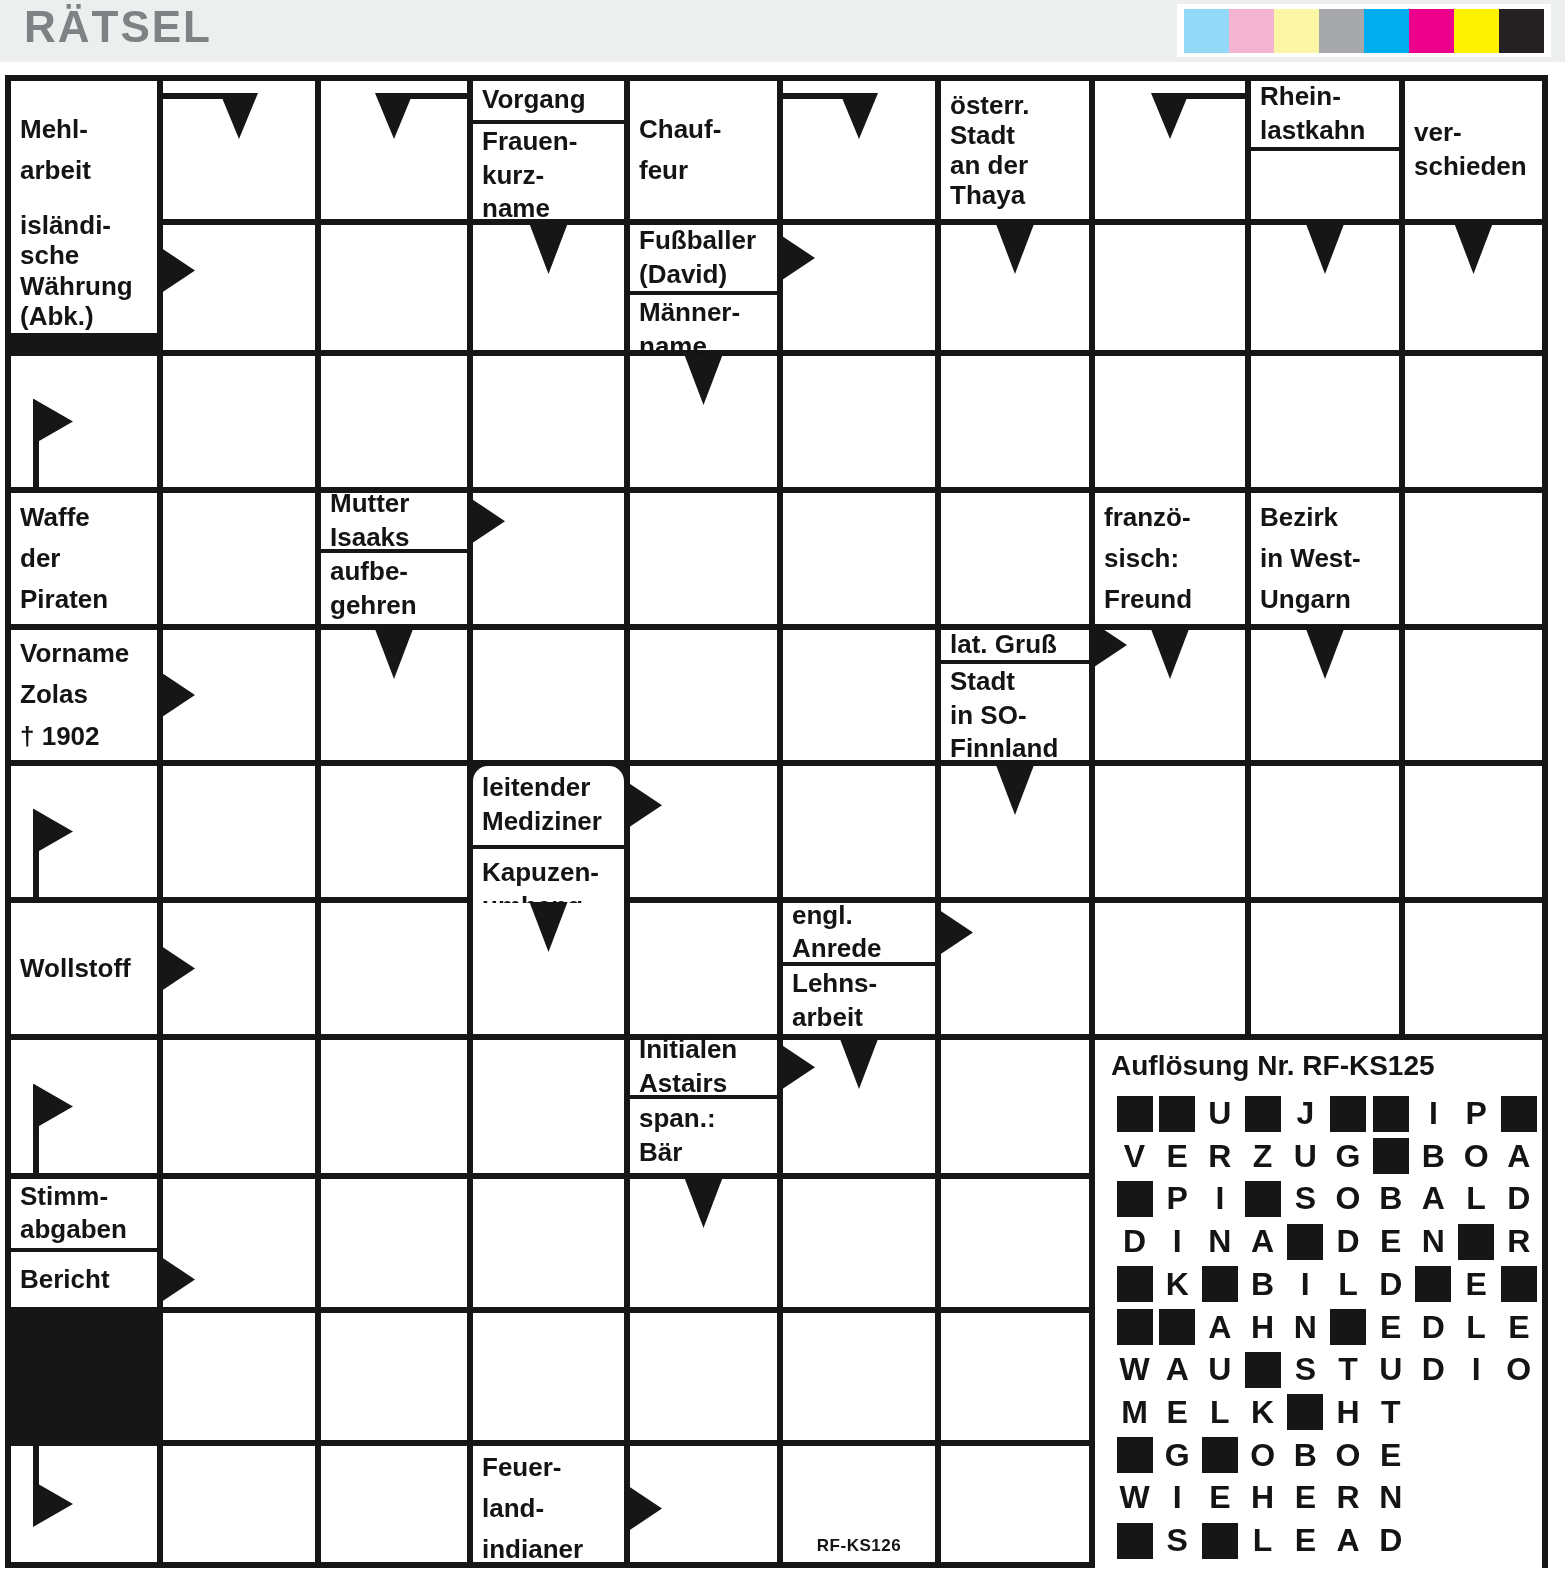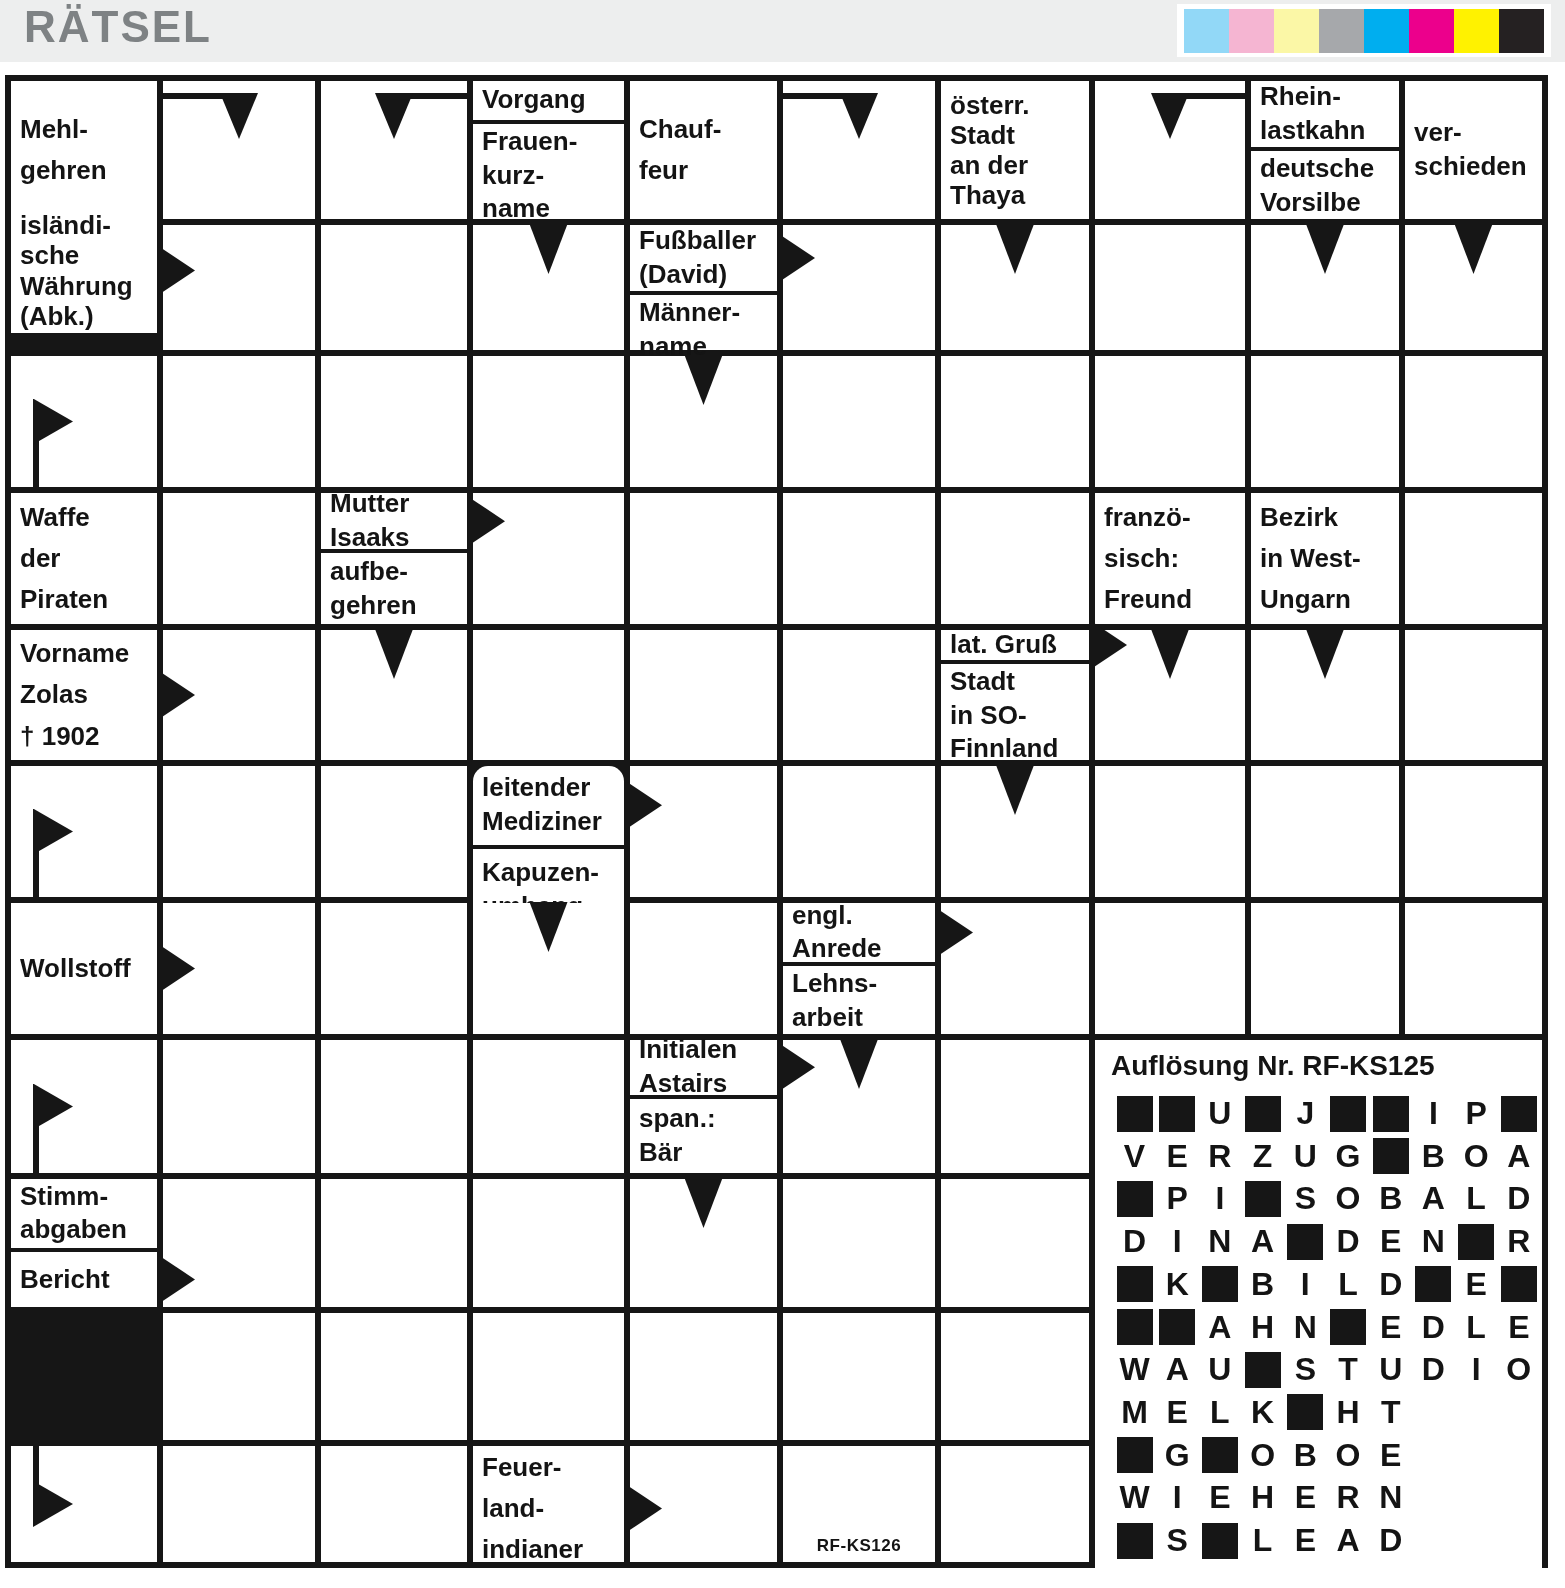--- a/index.html
+++ b/index.html
@@ -67,21 +67,21 @@
       <div class="swatch" style="background: rgb(0, 174, 239);"></div>
       <div class="swatch" style="background: rgb(236, 0, 140);"></div>
       <div class="swatch" style="background: rgb(255, 242, 0);"></div>
       <div class="swatch" style="background: rgb(37, 33, 34);"></div>
     </div>
 </div>
 
 <div class="grid" id="grid">
     <div class="cell clue-cell" style="left: 3px; top: 3px; width: 146px; height: 138px;">
       <div class="clue-part spread">Mehl-
-gehren</div>
+arbeit</div>
     </div>
     <div class="cell" style="left: 155px; top: 3px; width: 152px; height: 138px;">
       <div class="turn-bar from-left"></div>
       <div class="turn-tri"></div>
     </div>
     <div class="cell" style="left: 313px; top: 3px; width: 146px; height: 138px;">
       <div class="turn-bar to-right"></div>
       <div class="turn-tri"></div>
     </div>
     <div class="cell clue-cell" style="left: 465px; top: 3px; width: 151px; height: 138px;">
@@ -104,22 +104,20 @@
 an der
 Thaya</div>
     </div>
     <div class="cell" style="left: 1087px; top: 3px; width: 150px; height: 138px;">
       <div class="turn-bar to-right"></div>
       <div class="turn-tri"></div>
     </div>
     <div class="cell clue-cell" style="left: 1243px; top: 3px; width: 148px; height: 138px;">
       <div class="clue-part split-top" style="height: 51%;">Rhein-
 lastkahn</div>
-      <div class="clue-part">deutsche
-Vorsilbe</div>
     </div>
     <div class="cell clue-cell" style="left: 1397px; top: 3px; width: 137px; height: 138px;">
       <div class="clue-part">ver-
 schieden</div>
     </div>
     <div class="cell clue-cell" style="left: 3px; top: 130px; width: 146px; height: 125px;">
       <div class="clue-part tight">isländi-
 sche
 Währung
 (Abk.)<div class="right-arrow"></div></div>

